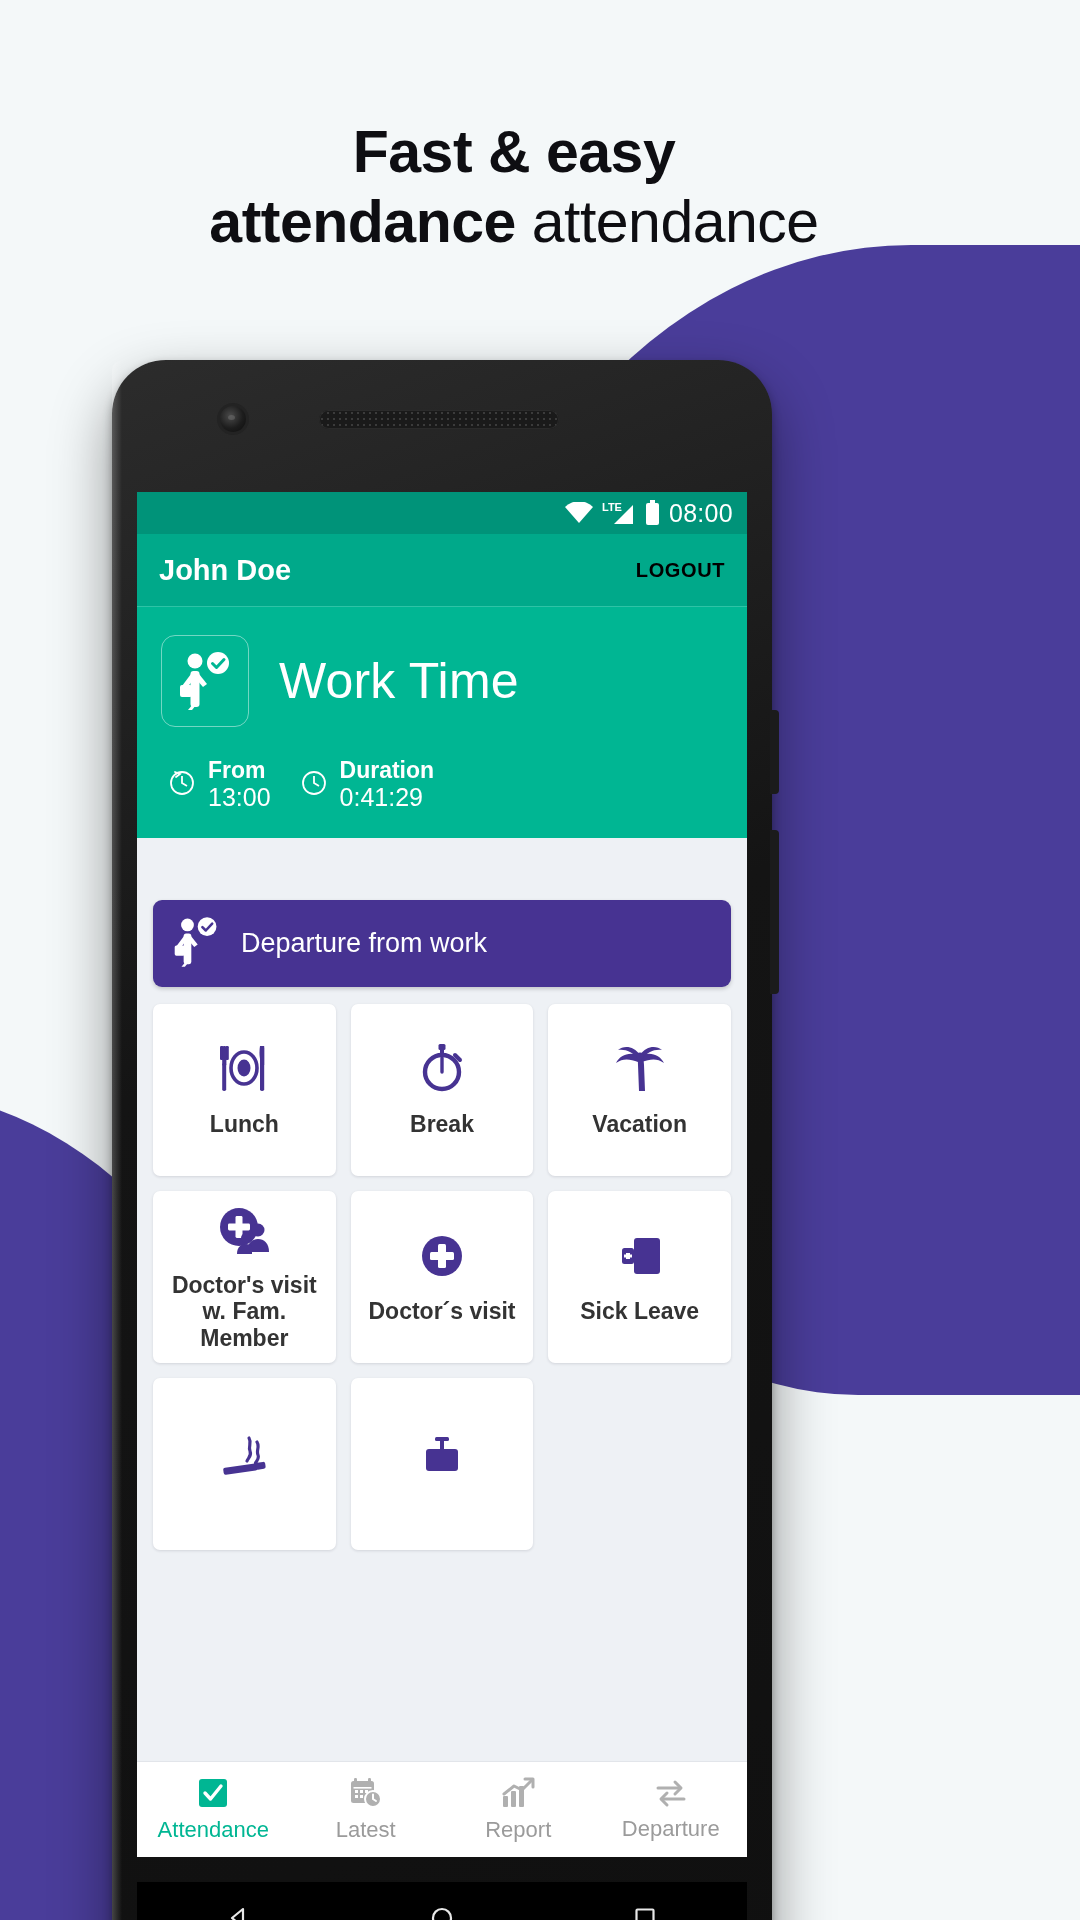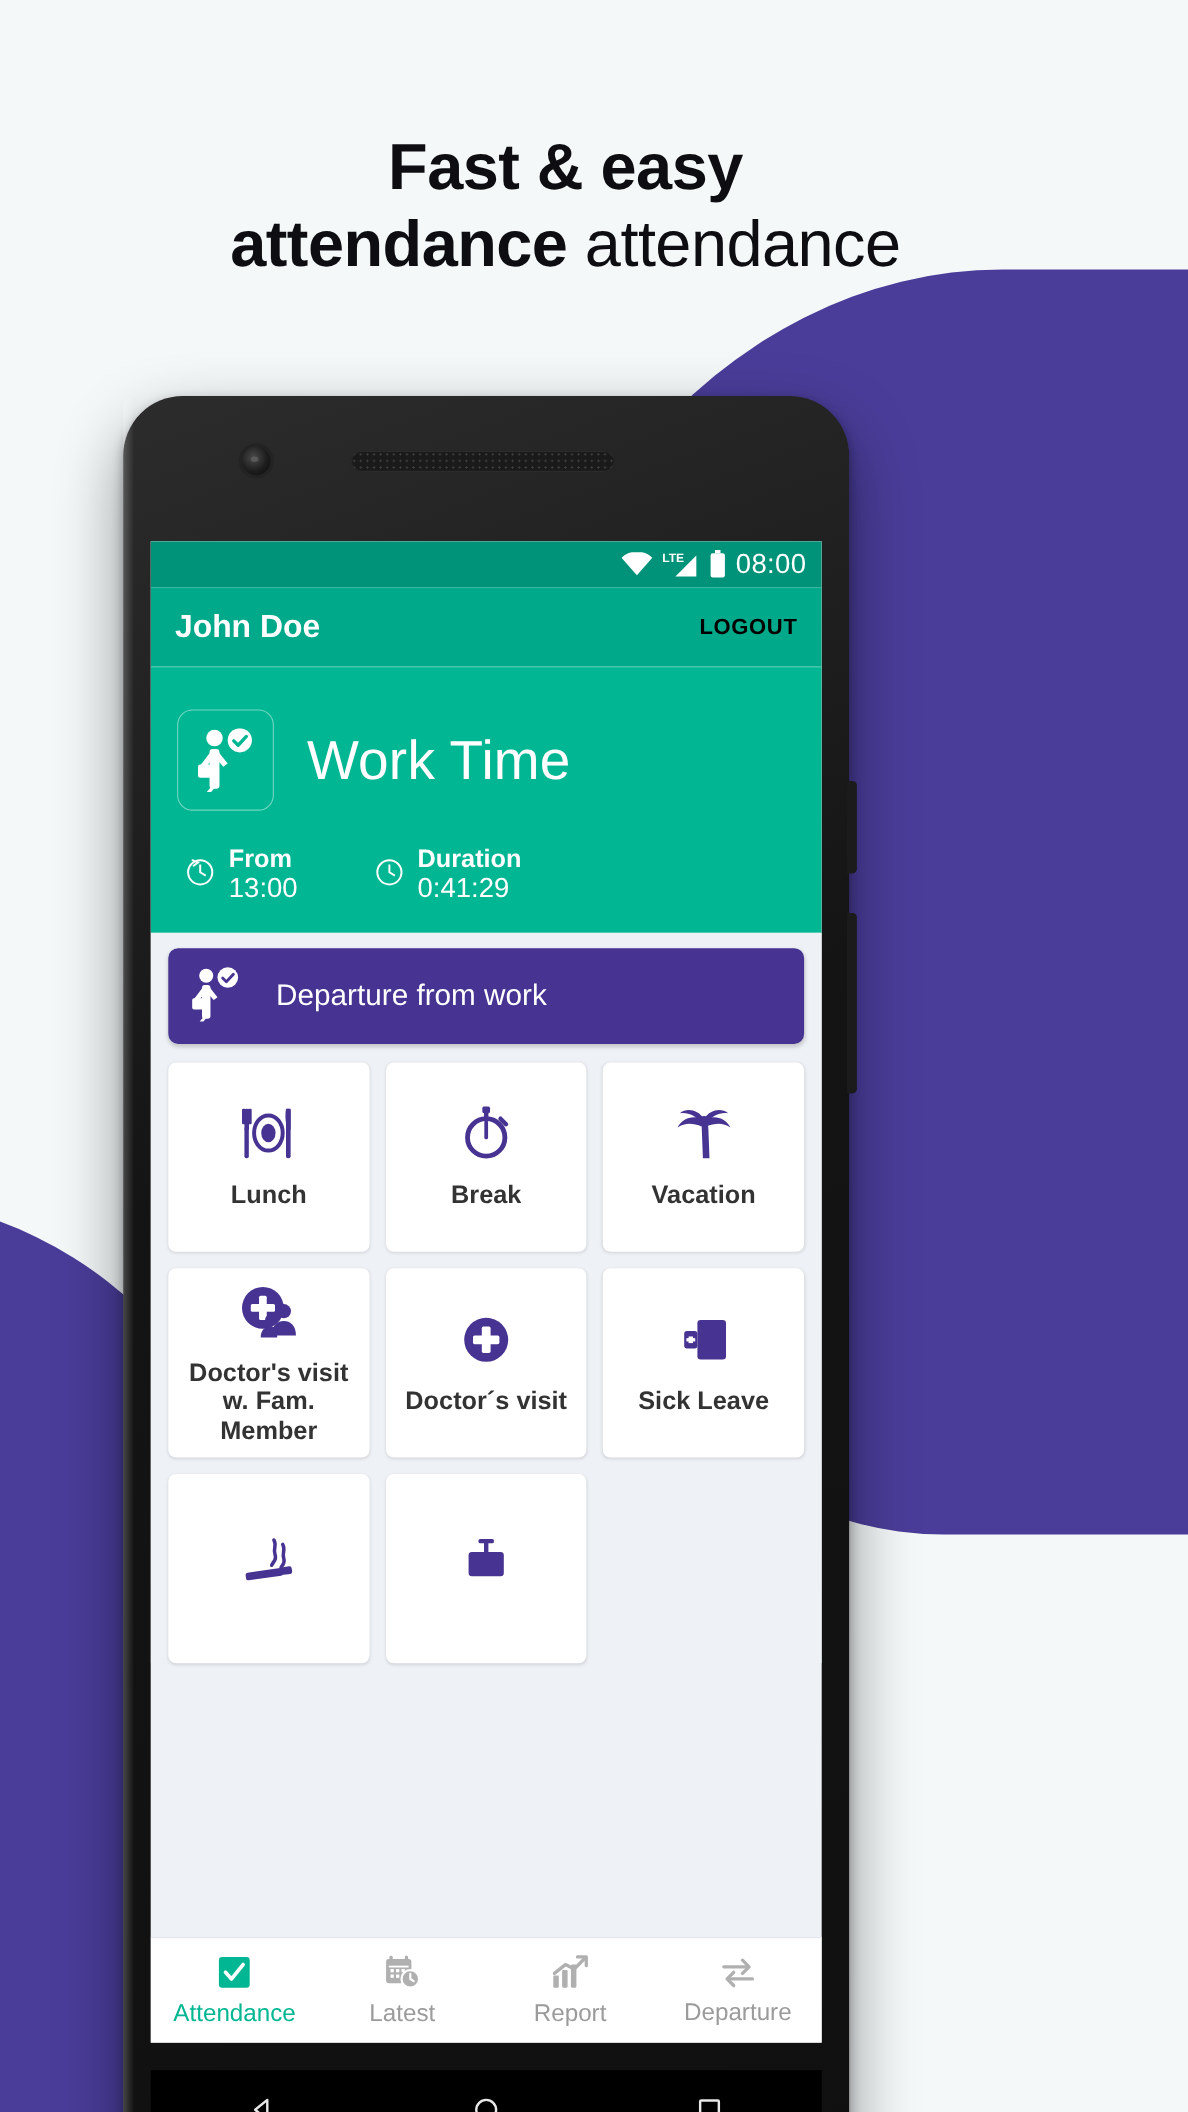--- a/index.html
+++ b/index.html
@@ -121,53 +121,54 @@
   #logout-button {
     font-size: 20px; font-weight: 700; letter-spacing: .6px;
     background: none; border: 0; color: #000000; cursor: pointer;
     font-family: inherit;
     text-align: right;
   }
 
   
   #worktime-card {
     background: #00b693;
-    padding: 38px 24px 26px 24px;
+    padding: 28px 24px 26px 24px;
     border-top: 1px solid rgba(255,255,255,.18);
   }
   #worktime-head { display:flex; align-items:center; gap: 30px; }
   #worktime-icon-box {
     width: 88px; height: 92px; border-radius: 14px;
     border: 1px solid rgba(255,255,255,.45);
     display:flex; align-items:center; justify-content:center;
     flex: 0 0 auto;
   }
   #worktime-title { color:#fff; font-size: 50px; font-weight: 400; letter-spacing:.2px; }
   #worktime-meta {
-    display:flex; gap: 68px; margin-top: 30px; padding-left: 6px;
+    display:flex; gap: 28px; margin-top: 30px; padding-left: 6px;
   }
   .meta-item { display:flex; align-items:center; gap: 11px; color:#fff; }
   .meta-text { line-height: 1.14; }
   .meta-label { font-size: 23px; font-weight: 700; display:block; }
   .meta-value { font-size: 25px; font-weight: 400; display:block; }
 
   
   #content {
     background:#eef1f5;
     padding: 14px 16px 0 16px;
   }
   #departure-button {
     width: 100%;
     background: #473392;
     border: 0; border-radius: 9px;
     padding: 16px 20px;
-    display:flex; align-items:center; gap: 32px;
+    display:flex; align-items:center; gap: 22px;
     cursor:pointer;
     box-shadow: 0 2px 4px rgba(0,0,0,.18);
     font-family: inherit;
+    margin-top: 48px;
   }
   #departure-label { color:#fff; font-size: 27px; font-weight: 400; }
 
   .tile-grid {
     display:grid; grid-template-columns: repeat(3, 1fr);
     gap: 15px; margin-top: 17px;
   }
   .tile {
     background:#fff; border-radius: 7px;
     height: 172px;

